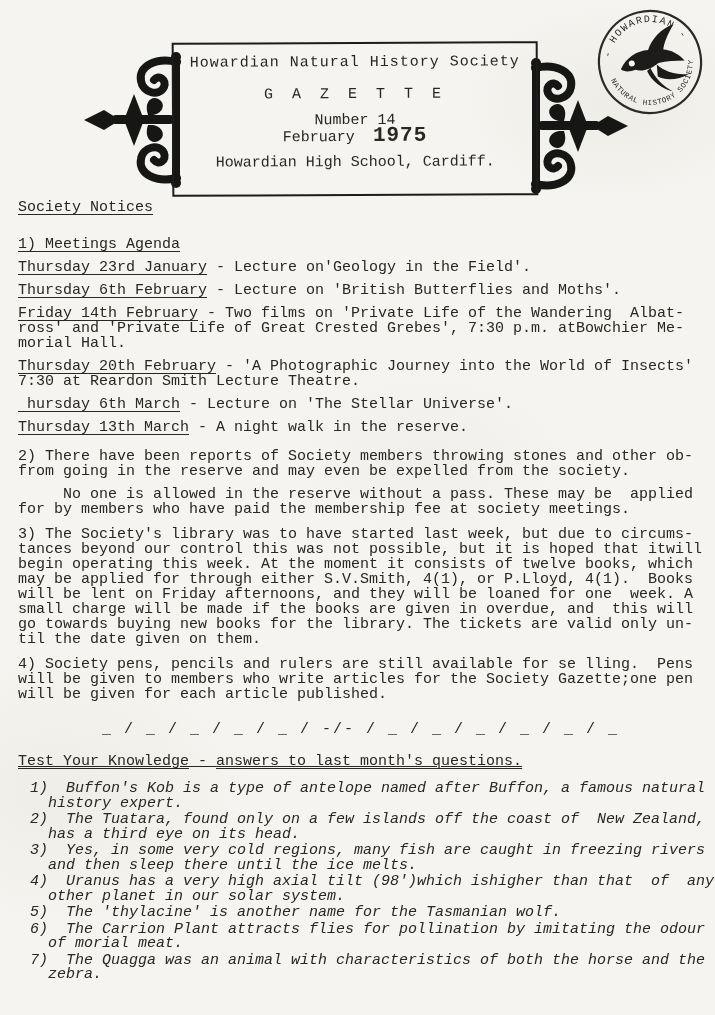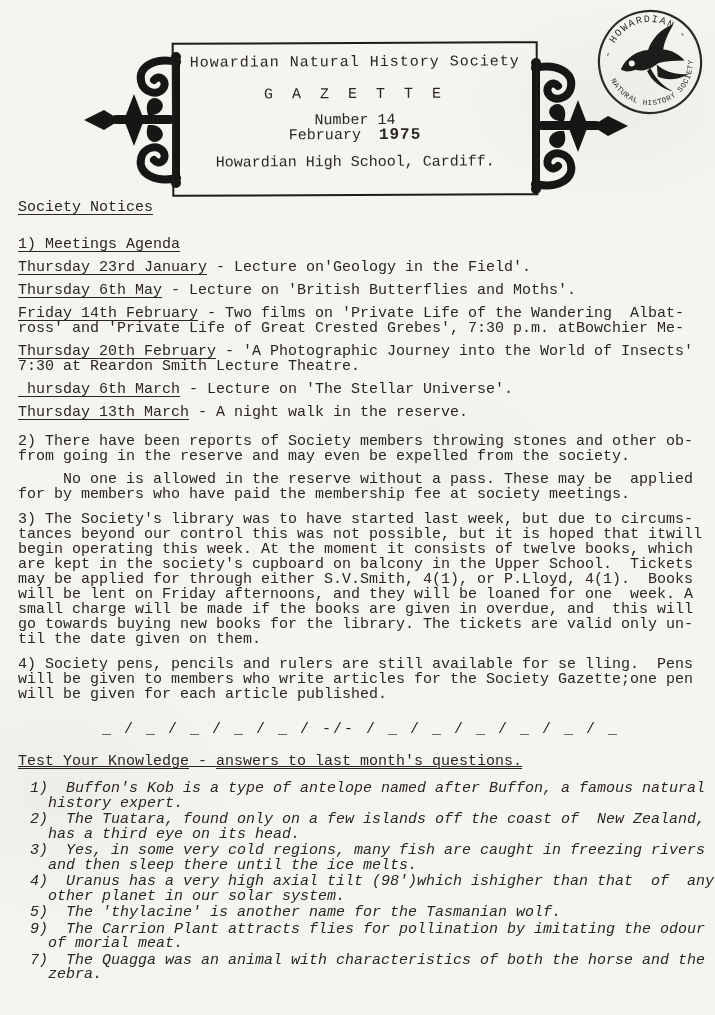--- a/index.html
+++ b/index.html
@@ -20,21 +20,21 @@
   
   .masthead{position:relative;height:198px;}
   .title-box{
     position:absolute;left:172px;top:42px;width:366px;height:154px;
     border:2px solid #1d1c1a;box-sizing:border-box;text-align:center;
     transform:rotate(-0.25deg);
   }
   .tb-society{margin-top:11px;letter-spacing:1px;}
   .tb-gazette{margin-top:17px;letter-spacing:5px;}
   .tb-number{margin-top:11px;}
-  .tb-year{font-size:16px;font-weight:600;letter-spacing:1px;font-family:Liberation Mono, monospace;}
+  .tb-year{font-size:21px;font-weight:600;letter-spacing:1px;font-family:Liberation Mono, monospace;}
   .tb-school{margin-top:12px;}
   .orn{position:absolute;width:100px;height:136px;}
   .orn-left{left:82px;top:52px;}
   .orn-right{left:530px;top:58px;transform:scaleX(-1);}
   .logo{position:absolute;left:594px;top:6px;width:112px;height:112px;}
   .logo text{font-family:"Liberation Mono","DejaVu Sans Mono",monospace;fill:#2b2a28;}
 
   
   main{position:relative;padding:0 12px 0 18px;}
   .h-notices{margin-top:2px;}
@@ -126,25 +126,26 @@
 
     <div class="ln h-notices"><span class="u">Society Notices</span></div>
 
     <div class="ln h-meetings"><span class="u">1) Meetings Agenda</span></div>
 
     <div id="agenda-list">
         <div class="agenda-entry">
           <div class="ln"><span class="u">Thursday 23rd January</span><span> - Lecture on'Geology in the Field'.</span></div>
         </div>
         <div class="agenda-entry">
-          <div class="ln"><span class="u">Thursday 6th May</span><span> - Lecture on 'British Butterflies and Moths'.</span></div>
+          <div class="ln"><span class="u">Thursday 6th February</span><span> - Lecture on 'British Butterflies and Moths'.</span></div>
         </div>
         <div class="agenda-entry">
           <div class="ln"><span class="u">Friday 14th February</span><span> - Two films on 'Private Life of the Wandering  Albat-</span></div>
           <div class="ln">ross' and 'Private Life of Great Crested Grebes', 7:30 p.m. atBowchier Me-</div>
+          <div class="ln">morial Hall.</div>
         </div>
         <div class="agenda-entry">
           <div class="ln"><span class="u">Thursday 20th February</span><span> - 'A Photographic Journey into the World of Insects'</span></div>
           <div class="ln">7:30 at Reardon Smith Lecture Theatre.</div>
         </div>
         <div class="agenda-entry">
           <div class="ln"><span class="u"> hursday 6th March</span><span> - Lecture on 'The Stellar Universe'.</span></div>
         </div>
         <div class="agenda-entry">
           <div class="ln"><span class="u">Thursday 13th March</span><span> - A night walk in the reserve.</span></div>
@@ -156,21 +157,20 @@
         <div class="ln">from going in the reserve and may even be expelled from the society.</div>
       </div>
     <div class="para para-2b" id="item2b">
         <div class="ln">     No one is allowed in the reserve without a pass. These may be  applied</div>
         <div class="ln">for by members who have paid the membership fee at society meetings.</div>
       </div>
     <div class="para para-3" id="item3">
         <div class="ln">3) The Society's library was to have started last week, but due to circums-</div>
         <div class="ln">tances beyond our control this was not possible, but it is hoped that itwill</div>
         <div class="ln">begin operating this week. At the moment it consists of twelve books, which</div>
-        <div class="ln">are kept in the society's cupboard on balcony in the Upper School.  Tickets</div>
         <div class="ln">may be applied for through either S.V.Smith, 4(1), or P.Lloyd, 4(1).  Books</div>
         <div class="ln">will be lent on Friday afternoons, and they will be loaned for one  week. A</div>
         <div class="ln">small charge will be made if the books are given in overdue, and  this will</div>
         <div class="ln">go towards buying new books for the library. The tickets are valid only un-</div>
         <div class="ln">til the date given on them.</div>
       </div>
     <div class="para para-4" id="item4">
         <div class="ln">4) Society pens, pencils and rulers are still available for se lling.  Pens</div>
         <div class="ln">will be given to members who write articles for the Society Gazette;one pen</div>
         <div class="ln">will be given for each article published.</div>
@@ -194,21 +194,21 @@
           <div class="ln">  and then sleep there until the ice melts.</div>
         </div>
         <div class="answer">
           <div class="ln">4)  Uranus has a very high axial tilt (98')which ishigher than that  of  any</div>
           <div class="ln">  other planet in our solar system.</div>
         </div>
         <div class="answer">
           <div class="ln">5)  The 'thylacine' is another name for the Tasmanian wolf.</div>
         </div>
         <div class="answer">
-          <div class="ln">9)  The Carrion Plant attracts flies for pollination by imitating the odour</div>
+          <div class="ln">6)  The Carrion Plant attracts flies for pollination by imitating the odour</div>
           <div class="ln">  of morial meat.</div>
         </div>
         <div class="answer">
           <div class="ln">7)  The Quagga was an animal with characteristics of both the horse and the</div>
           <div class="ln">  zebra.</div>
         </div>
       </div>
 
   </main>
 </div>

